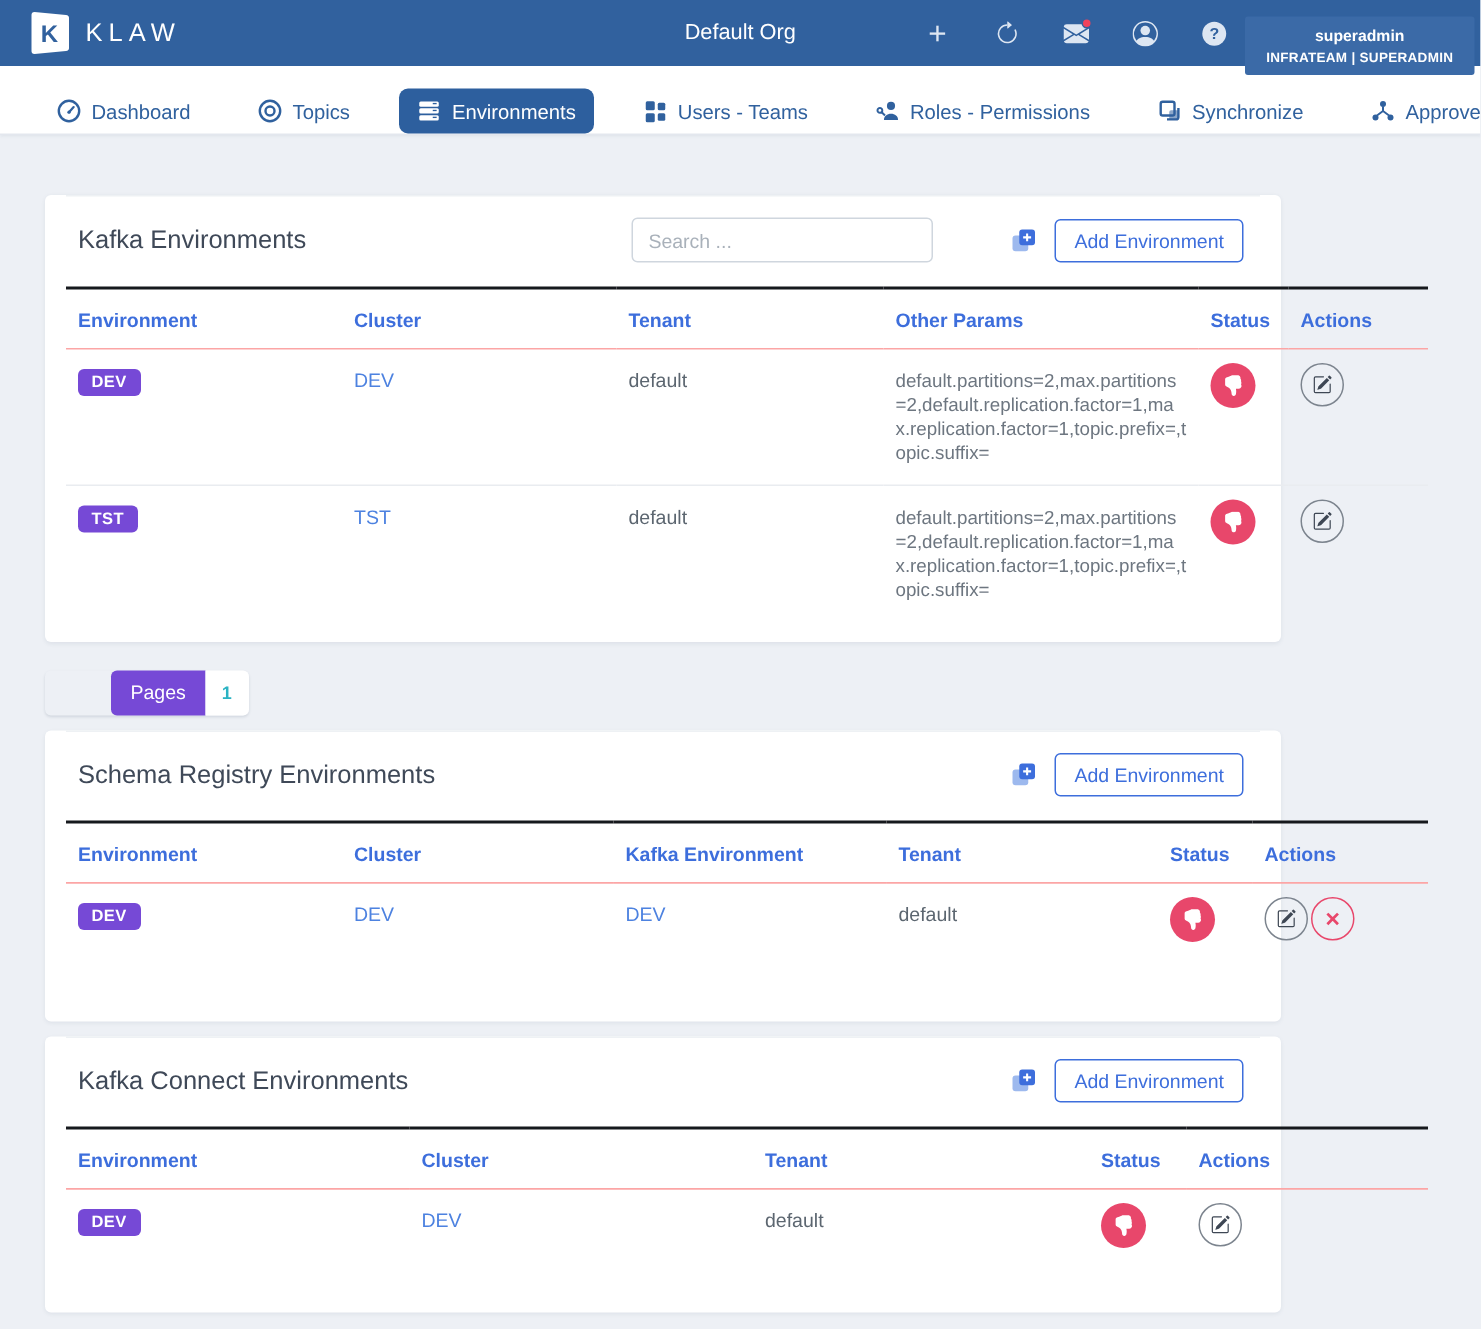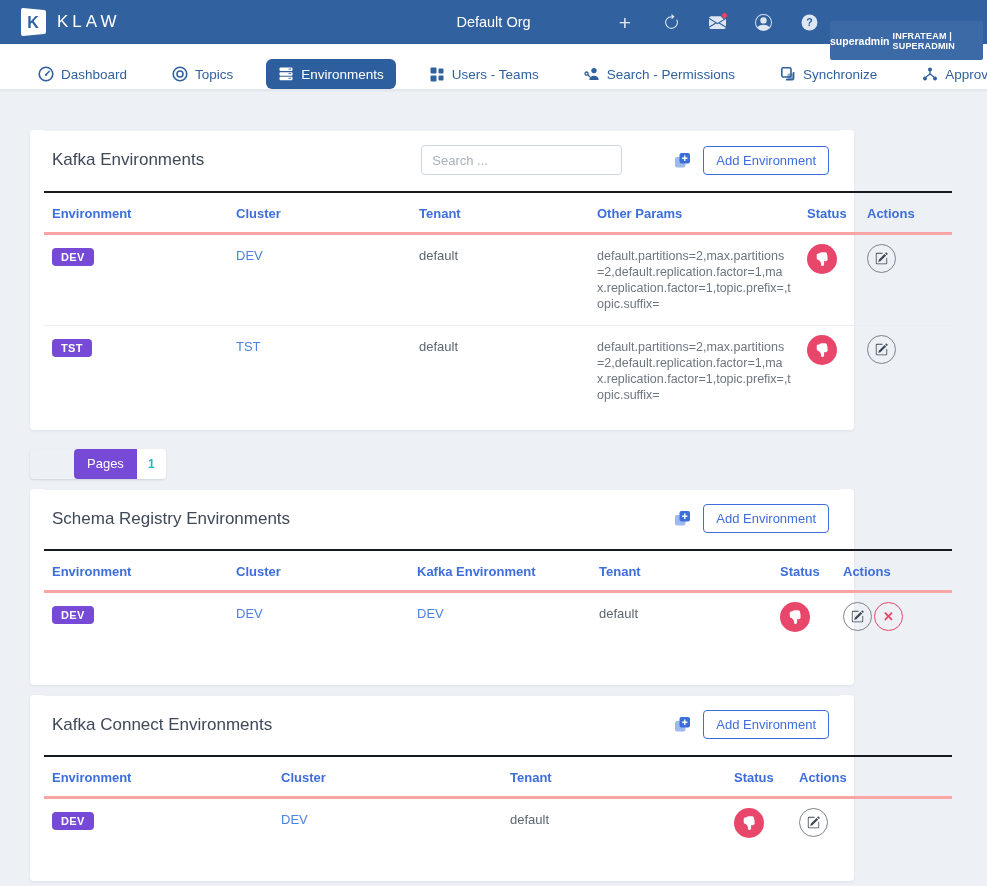--- a/index.html
+++ b/index.html
@@ -12,22 +12,22 @@
   .brand-logo { width:27px; height:30px; }
   .brand-text { color:#fff; font-size:17px; letter-spacing:4px; font-weight:500; }
   .org-title { position:absolute; left:50%; transform:translateX(-50%); color:#fff; font-size:14.5px; font-weight:500; }
   .nav-icons { position:absolute; right:165px; display:flex; align-items:center; gap:20px; }
   .nav-ic { width:26px; height:26px; display:flex; align-items:center; justify-content:center;
     color:#dde6f2; cursor:pointer; position:relative; }
   .nav-ic svg { width:17px; height:17px; }
   .plus-glyph { font-size:21px; font-weight:300; line-height:1; color:#dde6f2; }
   .mail-dot { position:absolute; top:3px; right:2px; width:7px; height:7px; border-radius:50%;
     background:#f0435c; border:1px solid #31619e; }
-  .user-box { position:absolute; right:4px; top:21px; width:153px; height:39px; background:#3b6aa7;
-    border-radius:2px; display:flex; align-items:center; justify-content:center;
+  .user-box { position:absolute; right:4px; top:11px; width:153px; height:39px; background:#3b6aa7;
+    border-radius:2px; display:flex; flex-direction:column; align-items:center; justify-content:center;
     gap:3px; cursor:pointer; }
   .user-name { color:#fff; font-size:10.5px; font-weight:600; }
   .user-team { color:#fff; font-size:9px; font-weight:700; letter-spacing:.2px; }
 
   
   .tabbar { height:46px; background:#fff; display:flex; align-items:flex-end; gap:21px;
     padding-left:26px; border-bottom:1px solid #e3e7ee; box-shadow:0 1px 2px rgba(40,60,90,.06); }
   .tab { display:flex; align-items:center; gap:7px; color:#30619e; font-size:13.5px; font-weight:500;
     padding:7px 12px; border-radius:6px; cursor:pointer; white-space:nowrap; }
   .tab svg { width:16px; height:16px; flex:0 0 auto; }
@@ -43,21 +43,21 @@
     padding:0 10px; font-size:13px; color:#7f1d1d; outline:none; margin-right:52px;
     font-family:"Liberation Sans", sans-serif; }
   .search-input::placeholder { color:#a9b1ba; }
   .addgrp { display:flex; align-items:center; gap:12px; }
   .add-ic { width:17px; height:17px; cursor:pointer; }
   .add-btn { height:29px; padding:0 12px; background:#fff; border:1px solid #3d6edc; border-radius:4px;
     color:#3d6edc; font-size:13px; font-weight:500; cursor:pointer; font-family:"Liberation Sans", sans-serif; }
 
   table { border-collapse:collapse; table-layout:fixed; margin:0 14px; width:908px; }
   th { text-align:left; font-size:13px; font-weight:700; color:#3d6edc; padding:13px 8px 11px 8px;
-    border-top:2px solid #16191d; border-bottom:3px solid #fca5a5; }
+    border-top:2px solid #16191d; border-bottom:1px solid #fca5a5; }
   td { vertical-align:top; padding:13px 8px; border-bottom:1px solid #e9ecf0; font-size:13px; color:#5c6670; }
   tr:last-child td { border-bottom:none; }
   .badge { display:inline-block; background:#7649d6; color:#fff; font-size:11px; font-weight:700;
     padding:3px 9px; border-radius:4px; letter-spacing:.3px; }
   .link { color:#4d82e0; text-decoration:none; cursor:pointer; font-size:13px; }
   .params { font-size:12.5px; color:#6d7680; line-height:1.28; word-break:break-all; max-width:200px; }
   .status-btn { width:30px; height:30px; border-radius:50%; background:#e8476b; border:none;
     display:flex; align-items:center; justify-content:center; cursor:pointer; margin-top:-4px; }
   .status-btn svg { width:14px; height:14px; fill:#fff; }
   .act-wrap { display:flex; gap:2px; margin-top:-4px; }
@@ -160,21 +160,21 @@
       </svg>
     <span>Users - Teams</span>
   </div>
   <div class="tab">
     <svg viewBox="0 0 16 16" fill="currentColor">
         <circle cx="10" cy="4.6" r="2.7"></circle>
         <path d="M5.3 14c0-2.7 2.1-4.2 4.7-4.2s4.7 1.5 4.7 4.2z"></path>
         <circle cx="2.6" cy="7.6" r="1.6" fill="none" stroke="currentColor" stroke-width="1.3"></circle>
         <path d="M3.8 8.8 L6 11" stroke="currentColor" stroke-width="1.3"></path>
       </svg>
-    <span>Search - Permissions</span>
+    <span>Roles - Permissions</span>
   </div>
   <div class="tab">
     <svg viewBox="0 0 16 16">
         <rect x="1.8" y="1.8" width="9.2" height="9.2" rx="1.4" fill="none" stroke="currentColor" stroke-width="1.6"></rect>
         <path d="M6 13.6 h6.2 a1.4 1.4 0 0 0 1.4 -1.4 V6" fill="none" stroke="currentColor" stroke-width="1.6"></path>
         <rect x="7.5" y="7.5" width="6.5" height="6.5" rx="1.2" fill="currentColor" opacity="0.55"></rect>
       </svg>
     <span>Synchronize</span>
   </div>
   <div class="tab">

